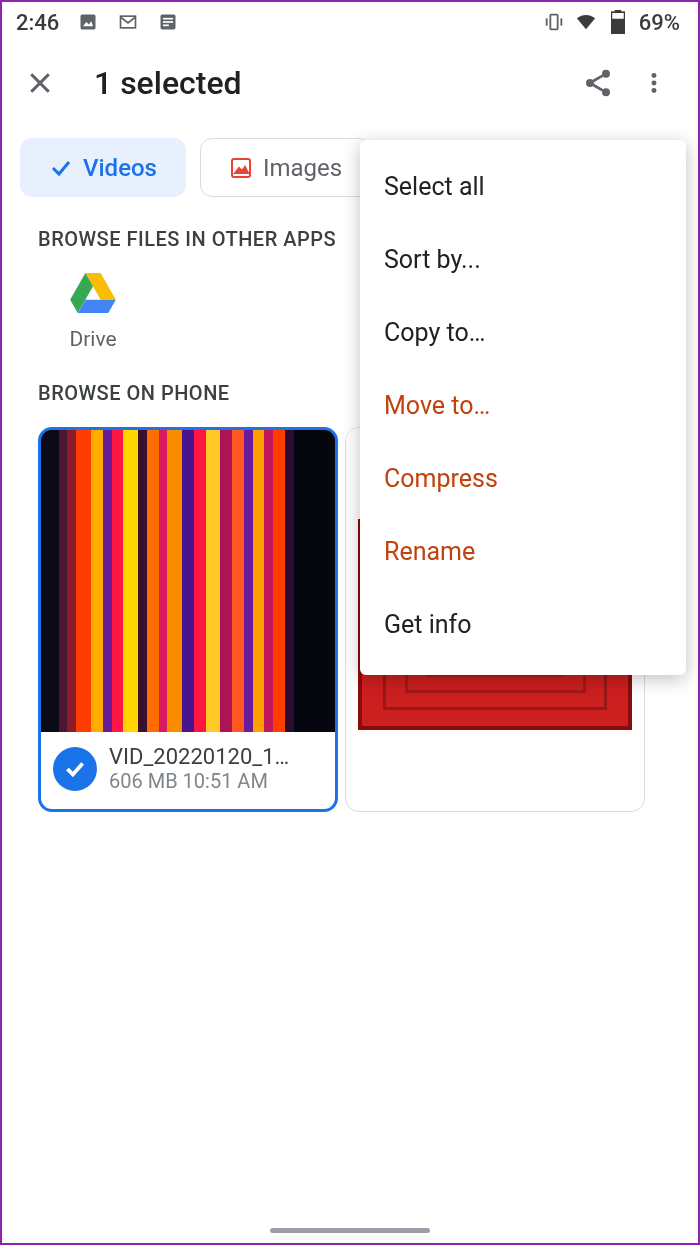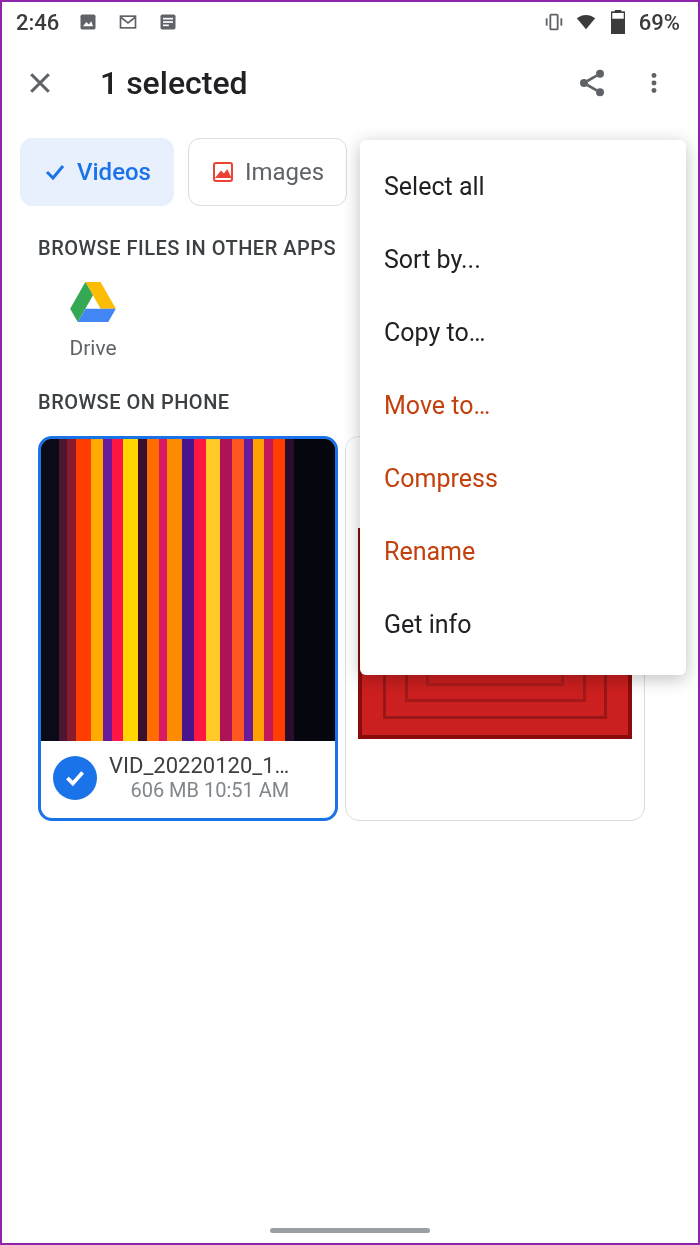--- a/index.html
+++ b/index.html
@@ -26,42 +26,42 @@
   .status-left { display: flex; align-items: center; gap: 18px; }
   .status-right { margin-left: auto; display: flex; align-items: center; gap: 10px; }
   .status-icon { width: 22px; height: 22px; display: inline-flex; align-items: center; justify-content: center; }
 
   
   .toolbar {
     height: 82px;
     display: flex;
     align-items: center;
     padding: 0 20px;
-    gap: 14px;
+    gap: 8px;
   }
   .close-x {
     width: 36px; height: 36px; display:flex; align-items:center; justify-content:center;
     color:#5f6368;
   }
   .title { font-size: 32px; font-weight: 500; color:#202124; margin-left: 28px;}
   .toolbar-spacer { flex:1; }
   .toolbar-action { width:48px; height:48px; display:flex; align-items:center; justify-content:center; color:#5f6368; }
 
   
   .chips {
     display: flex;
     gap: 14px;
     padding: 14px 18px 30px 18px;
   }
   .chip {
     display: flex;
     align-items: center;
     gap: 10px;
-    height: 68px;
-    padding: 0 22px;
+    height: 59px;
+    padding: 0 28px;
     border-radius: 12px;
     border: 1px solid #dadce0;
     font-size: 24px;
     color:#5f6368;
   }
   .chip.active {
     background: #e8f0fe;
     border-color: #e8f0fe;
     color: #1a73e8;
     font-weight: 500;
@@ -83,21 +83,20 @@
   .app-tile .app-name { font-size:21px; color:#5f6368; }
   .drive-triangle {
     width: 46px; height: 40px; position: relative;
   }
 
   
   .files-grid {
     display:flex;
     gap: 7px;
     padding: 0 36px;
-    text-align: right;
   }
   .file-card {
     width: 300px;
     border: 1px solid #dadce0;
     border-radius: 14px;
     overflow: hidden;
     background:#fff;
   }
   .file-card.selected { border: 3px solid #1a73e8; }
   .thumb {

